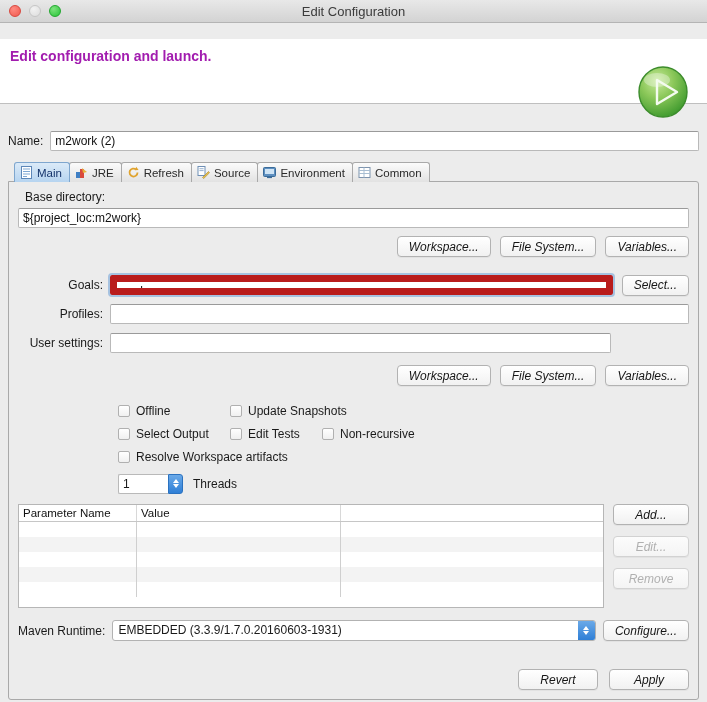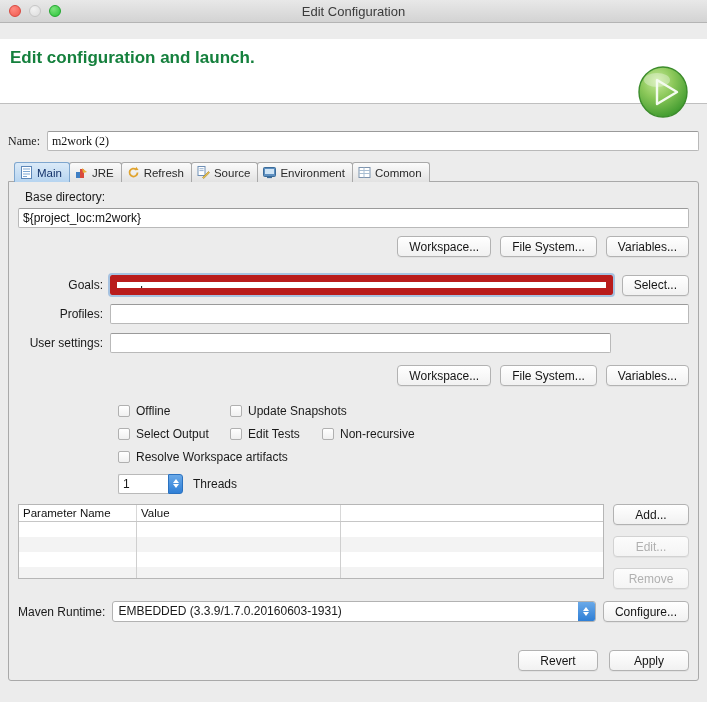--- a/index.html
+++ b/index.html
@@ -39,36 +39,36 @@
   }
 
   
   #header {
     flex: 0 0 65px;
     background: #ffffff;
     border-bottom: 1px solid #bfbfbf;
     position: relative;
     padding: 9px 0 0 10px;
   }
-  #header-title { font-size: 17px; font-weight: bold; color: #15803d; }
+  #header-title { font-size: 14px; font-weight: bold; color: #a21caf; }
   #header-icon {
     position: absolute; right: 17px; top: 25px;
     width: 54px; height: 54px;
   }
 
   
   #body {
     flex: 1 1 auto;
     padding: 10px 8px 0 8px;
     display: flex; flex-direction: column;
     background: #ececec;
   }
 
   
-  #name-row { display: flex; align-items: center; gap: 7px; height: 22px; margin-bottom: 9px; font-family: Liberation Serif, serif; }
+  #name-row { display: flex; align-items: center; gap: 7px; height: 22px; margin-bottom: 9px; }
   #name-label { font-size: 12px; }
   .textfield {
     background: #fff;
     border: 1px solid #b9b9b9;
     border-top-color: #9a9a9a;
     border-radius: 2px;
     height: 20px; line-height: 19px;
     padding: 0 4px;
     font-size: 12px; color: #111;
     overflow: hidden; white-space: nowrap;
@@ -123,20 +123,21 @@
   .btn {
     background: linear-gradient(#ffffff, #f1f1f1);
     border: 1px solid #b2b2b2;
     border-radius: 4px;
     height: 21px; min-width: 60px;
     padding: 0 11px;
     font-size: 12px; color: #161616;
     display: inline-flex; align-items: center; justify-content: center;
     box-shadow: 0 1px 0 rgba(0,0,0,0.04);
     white-space: nowrap;
+    font-style: italic;
   }
   .btn.disabled { color: #b0b0b0; background: linear-gradient(#fcfcfc,#f4f4f4); border-color: #d2d2d2; }
 
   
   .lrow { display: flex; align-items: center; height: 22px; }
   .lrow .lbl { width: 92px; text-align: right; padding-right: 7px; font-size: 12px; flex: 0 0 92px; }
 
   #goals-wrap { position: relative; flex: 1 1 auto; display: flex; }
   #goals-input {
     flex: 1 1 auto;
@@ -174,21 +175,21 @@
   .spin-btns i { display: block; width: 0; height: 0; border-left: 3px solid transparent; border-right: 3px solid transparent; }
   .spin-btns i.up { border-bottom: 4px solid #fff; }
   .spin-btns i.dn { border-top: 4px solid #fff; }
 
   
   #table-area { display: flex; gap: 9px; margin-top: 9px; }
   #ptable {
     flex: 1 1 auto;
     background: #fff;
     border: 1px solid #b6b6b6;
-    height: 75px;
+    height: 104px;
     overflow: hidden;
     font-size: 11.5px;
   }
   #ptable .thead { display: flex; height: 17px; border-bottom: 1px solid #c6c6c6; background: #fff; }
   #ptable .thead .th { line-height: 16px; padding-left: 4px; color: #111; border-right: 1px solid #d8d8d8; }
   #ptable .th.c1 { width: 118px; flex: 0 0 118px; }
   #ptable .th.c2 { width: 204px; flex: 0 0 204px; }
   #ptable .th.c3 { flex: 1 1 auto; border-right: none; }
   #ptable .trow { display: flex; height: 15px; }
   #ptable .trow.alt { background: #f3f3f3; }

